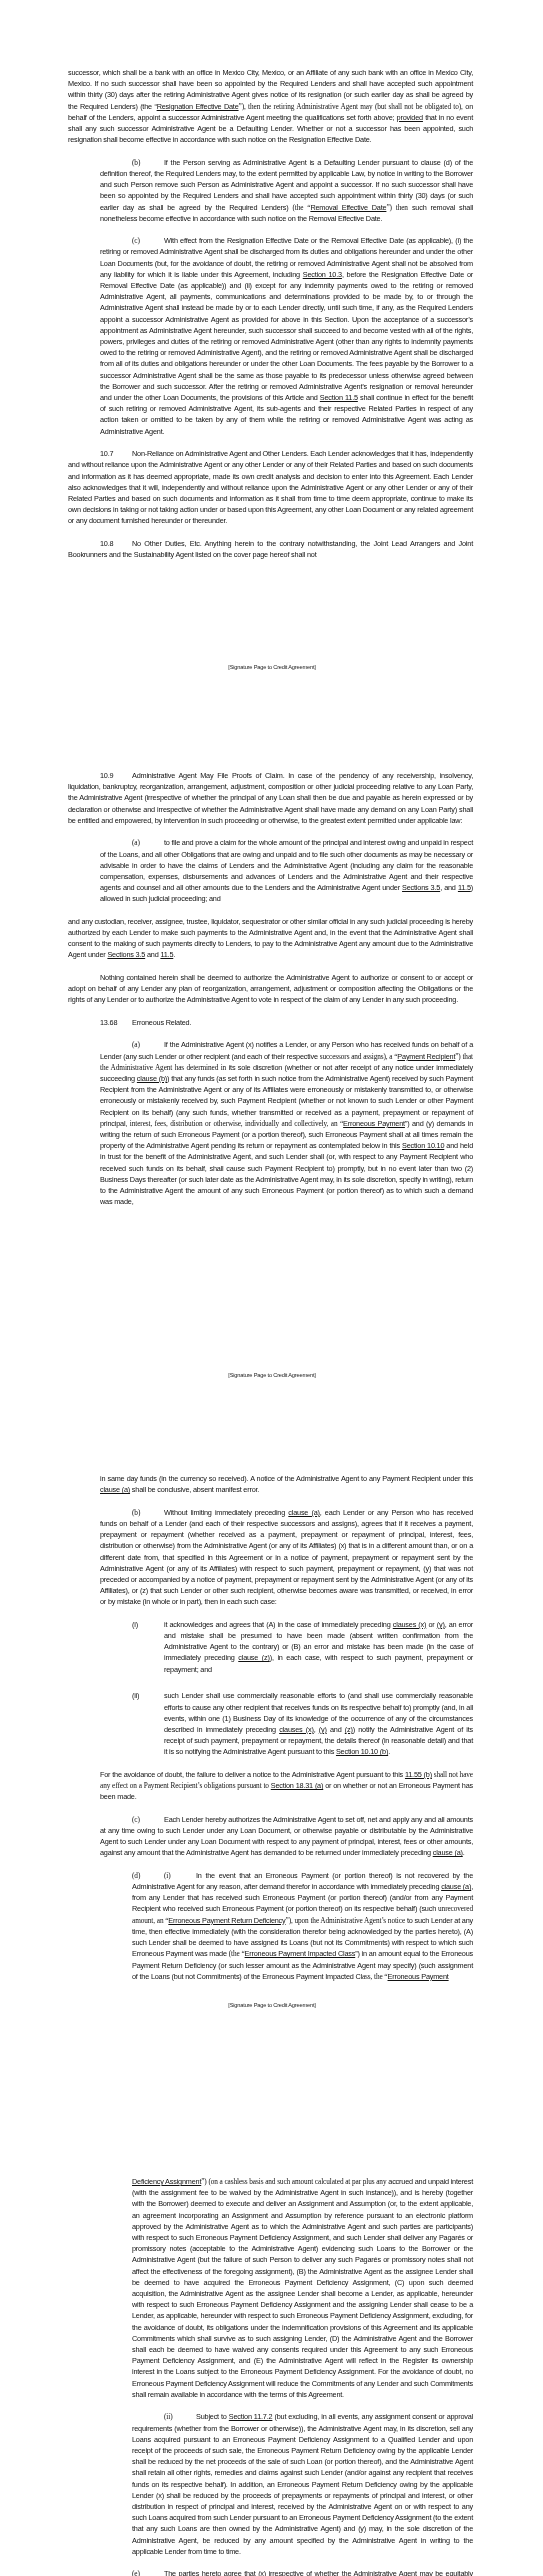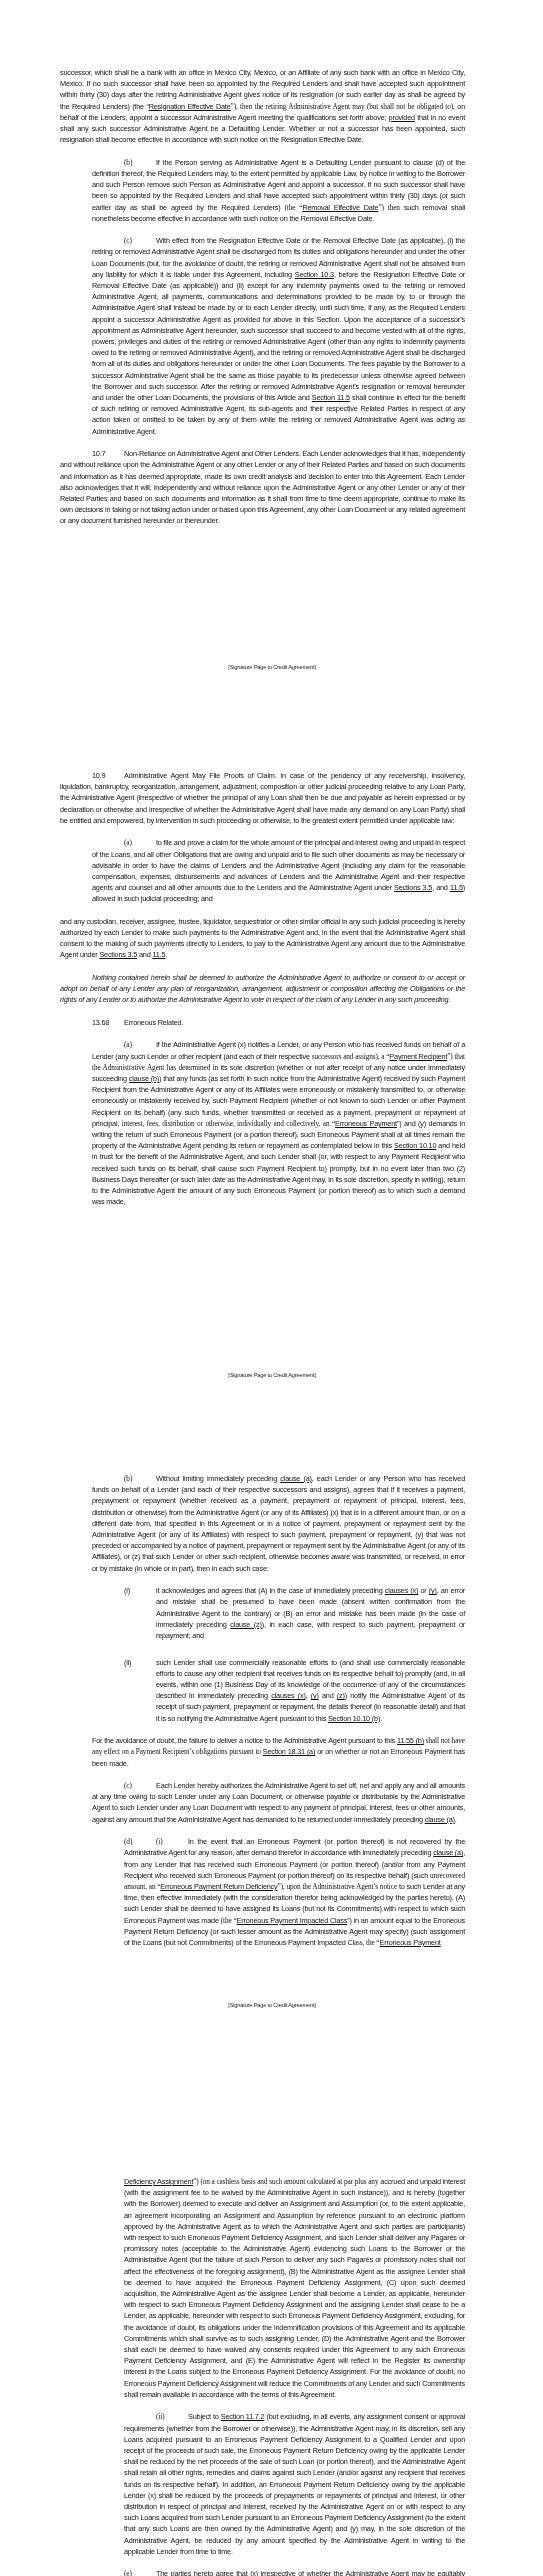--- a/index.html
+++ b/index.html
@@ -1,23 +1,23 @@
 <!DOCTYPE html>
 <html style="font-size:8.2px"><head>
 <meta charset="utf-8">
 <style>
   html, body { margin:0; padding:0; background:#ffffff; }
   body { width:544px; font-family:"Liberation Sans", sans-serif; color:#111; }
   .page { position:relative; width:544px; height:703px; overflow:hidden; background:#fff; }
-  .content { position:absolute; left:60px; top:67px; width:405px; }
+  .content { position:absolute; left:68px; top:67px; width:405px; }
   p { margin:0 0 11.3px 0; font-size:7.3px; line-height:11.2px; text-align:justify; letter-spacing:-0.2px; word-spacing:0px; }
   p.nomb { margin-bottom:0; }
   .ind1 { padding-left:32px; }
   .ind2 { padding-left:64px; }
-  .fi1 { text-indent:32px;font-style:italic; }
+  .fi1 { text-indent:32px; }
   .lbl { display:inline-block; width:32px; }
   .serif { font-family:"Liberation Serif", serif; letter-spacing:-0.1px; }
   u { text-decoration:underline; text-underline-offset:1px; }
   .footer { position:absolute; left:0; width:544px; text-align:center; font-size:5.7px; letter-spacing:-0.2px; color:#222; }
   .hang-item { display:flex; }
   .hang-item .hl { flex:0 0 32px; }
   .hang-item .hb { flex:1 1 auto; text-align:justify; }
 </style>
 </head>
 <body>
@@ -25,20 +25,21 @@
 <div class="page">
   <div class="content">
     <p><span>successor, which shall be a bank with an office in Mexico City, Mexico, or an Affiliate of any such bank with an office in Mexico City, Mexico.  If no such successor shall have been so appointed by the Required Lenders and shall have accepted such appointment within thirty (30) days after the retiring Administrative Agent gives notice of its resignation (or such earlier day as shall be agreed by the Required Lenders) (the “</span><u>Resignation Effective Date</u><span class="serif">”), then the retiring Administrative Agent may (but shall not be obligated to),</span><span> on behalf of the Lenders, appoint a successor Administrative Agent meeting the qualifications set forth above; </span><u>provided</u><span> that in no event shall any such successor Administrative Agent be a Defaulting Lender. Whether or not a successor has been appointed, such resignation shall become effective in accordance with such notice on the Resignation Effective Date.</span></p>
 
     <p class="ind1"><span class="lbl serif" style="margin-left:32px">(b)</span><span>If the Person serving as Administrative Agent is a Defaulting Lender pursuant to clause (d) of the definition thereof, the Required Lenders may, to the extent permitted by applicable Law, by notice in writing to the Borrower and such Person remove such Person as Administrative Agent and appoint a successor.  If no such successor shall have been so appointed by the Required Lenders and shall have accepted such appointment within thirty (30) days (or such earlier day as shall be agreed by the Required Lenders) </span><span class="serif">(the “</span><u>Removal Effective Date</u><span class="serif">”) then</span><span> such removal shall nonetheless become effective in accordance with such notice on the Removal Effective Date.</span></p>
 
     <p class="ind1"><span class="lbl serif" style="margin-left:32px">(c)</span><span>With effect from the Resignation Effective Date or the Removal Effective Date (as applicable), (i) the retiring or removed Administrative Agent shall be discharged from its duties and obligations hereunder and under the other Loan Documents (but, for the avoidance of doubt, the retiring or removed Administrative Agent shall not be absolved from any liability for which it is liable under this Agreement, including </span><u>Section 10.3</u><span>, before the Resignation Effective Date or Removal Effective Date (as applicable)) and (ii) except for any indemnity payments owed to the retiring or removed Administrative Agent, all payments, communications and determinations provided to be made by, to or through the Administrative Agent shall instead be made by or to each Lender directly, until such time, if any, as the Required Lenders appoint a successor Administrative Agent as provided for above in this Section.  Upon the acceptance of a successor’s appointment as Administrative Agent hereunder, such successor shall succeed to and become vested with all of the rights, powers, privileges and duties of the retiring or removed Administrative Agent (other than any rights to indemnity payments owed to the retiring or removed Administrative Agent), and the retiring or removed Administrative Agent shall be discharged from all of its duties and obligations hereunder or under the other Loan Documents. The fees payable by the Borrower to a successor Administrative Agent shall be the same as those payable to its predecessor unless otherwise agreed between the Borrower and such successor. After the retiring or removed Administrative Agent’s resignation or removal hereunder and under the other Loan Documents, the provisions of this Article and </span><u>Section 11.5</u><span> shall continue in effect for the benefit of such retiring or removed Administrative Agent, its sub-agents and their respective Related Parties in respect of any action taken or omitted to be taken by any of them while the retiring or removed Administrative Agent was acting as Administrative Agent.</span></p>
 
     <p><span class="lbl" style="margin-left:32px">10.7</span><span>Non-Reliance on Administrative Agent and Other Lenders.</span><span>  Each Lender acknowledges that it has, independently and without reliance upon the Administrative Agent or any other Lender or any of their Related Parties and based on such documents and information as it has deemed appropriate, made its own credit analysis and decision to enter into this Agreement.  Each Lender also acknowledges that it will, independently and without reliance upon the Administrative Agent or any other Lender or any of their Related Parties and based on such documents and information as it shall from time to time deem appropriate, continue to make its own decisions in taking or not taking action under or based upon this Agreement, any other Loan Document or any related agreement or any document furnished hereunder or thereunder.</span></p>
 
+    <p class="nomb"><span class="lbl" style="margin-left:32px">10.8</span><span>No Other Duties, Etc.</span><span>  Anything herein to the contrary notwithstanding, the Joint Lead Arrangers and Joint Bookrunners and the Sustainability Agent listed on the cover page hereof shall not</span></p>
   </div>
   <div class="footer" style="top:664px">[Signature Page to Credit Agreement]</div>
 </div>
 
 <div class="page">
   <div class="content">
 
     <p><span class="lbl" style="margin-left:32px">10.9</span><span>Administrative Agent May File Proofs of Claim.</span><span>  In case of the pendency of any receivership, insolvency, liquidation, bankruptcy, reorganization, arrangement, adjustment, composition or other judicial proceeding relative to any Loan Party, the Administrative Agent (irrespective of whether the principal of any Loan shall then be due and payable as herein expressed or by declaration or otherwise and irrespective of whether the Administrative Agent shall have made any demand on any Loan Party) shall be entitled and empowered, by intervention in such proceeding or otherwise, to the greatest extent permitted under applicable law:</span></p>
 
     <p class="ind1"><span class="lbl serif" style="margin-left:32px">(a)</span><span>to file and prove a claim for the whole amount of the principal and interest owing and unpaid in respect of the Loans, and all other Obligations that are owing and unpaid and to file such other documents as may be necessary or advisable in order to have the claims of Lenders and the Administrative Agent (including any claim for the reasonable compensation, expenses, disbursements and advances of Lenders and the Administrative Agent and their respective agents and counsel and all other amounts due to the Lenders and the Administrative Agent under </span><u>Sections 3.5</u><span>, and </span><u>11.5</u><span>) allowed in such judicial proceeding; and</span></p>
@@ -50,20 +51,21 @@
 
     <p class="ind1"><span class="lbl">13.68</span><span>Erroneous Related.</span></p>
 
     <p class="ind1 nomb"><span class="lbl serif" style="margin-left:32px">(a)</span><span>If the Administrative Agent (x) notifies a Lender, or any Person who has received funds on behalf of a Lender (any such Lender or other recipient (and each of their respective </span><span class="serif">successors and assigns), a “</span><u>Payment Recipient</u><span class="serif">”) that the Administrative Agent has determined in</span><span> its sole discretion (whether or not after receipt of any notice under immediately succeeding </span><u>clause (b)</u><span>) that any funds (as set forth in such notice from the Administrative Agent) received by such Payment Recipient from the Administrative Agent or any of its Affiliates were erroneously or mistakenly transmitted to, or otherwise erroneously or mistakenly received by, such Payment Recipient (whether or not known to such Lender or other Payment Recipient on its behalf) (any such funds, whether transmitted or received as a payment, prepayment or repayment of principal, </span><span class="serif">interest, fees, distribution or otherwise, individually and collectively, an “</span><u>Erroneous Payment</u><span>”) and (y) demands in writing the return of such Erroneous Payment (or a portion thereof), such Erroneous Payment shall at all times remain the property of the Administrative Agent pending its return or repayment as contemplated below in this </span><u>Section 10.10</u><span> and held in trust for the benefit of the Administrative Agent, and such Lender shall (or, with respect to any Payment Recipient who received such funds on its behalf, shall cause such Payment Recipient to) promptly, but in no event later than two (2) Business Days thereafter (or such later date as the Administrative Agent may, in its sole discretion, specify in writing), return to the Administrative Agent the amount of any such Erroneous Payment (or portion thereof) as to which such a demand was made,</span></p>
   </div>
   <div class="footer" style="top:669px">[Signature Page to Credit Agreement]</div>
 </div>
 
 <div class="page">
   <div class="content">
+    <p class="ind1"><span>in same day funds (in the currency so received). A notice of the Administrative Agent to any Payment Recipient under this </span><u>clause (a)</u><span> shall be conclusive, absent manifest error.</span></p>
 
     <p class="ind1"><span class="lbl serif" style="margin-left:32px">(b)</span><span>Without limiting immediately preceding </span><u>clause (a)</u><span>, each Lender or any Person who has received funds on behalf of a Lender (and each of their respective successors and assigns), agrees that if it receives a payment, prepayment or repayment (whether received as a payment, prepayment or repayment of principal, interest, fees, distribution or otherwise) from the Administrative Agent (or any of its Affiliates) (x) that is in a different amount than, or on a different date from, that specified in this Agreement or in a notice of payment, prepayment or repayment sent by the Administrative Agent (or any of its Affiliates) with respect to such payment, prepayment or repayment, (y) that was not preceded or accompanied by a notice of payment, prepayment or repayment sent by the Administrative Agent (or any of its Affiliates), or (z) that such Lender or other such recipient, otherwise becomes aware was transmitted, or received, in error or by mistake (in whole or in part), then in each such case:</span></p>
 
     <div class="hang-item ind2" style="margin-bottom:15.5px">
       <p class="hl nomb">(i)</p>
       <p class="hb nomb"><span>it acknowledges and agrees that (A) in the case of immediately preceding </span><u>clauses (x)</u><span> or </span><u>(y)</u><span>, an error and mistake shall be presumed to have been made (absent written confirmation from the Administrative Agent to the contrary) or (B) an error and mistake has been made (in the case of immediately preceding </span><u>clause (z)</u><span>), in each case, with respect to such payment, prepayment or repayment; and</span></p>
     </div>
 
     <div class="hang-item ind2" style="margin-bottom:11.3px">
       <p class="hl nomb">(ii)</p>

